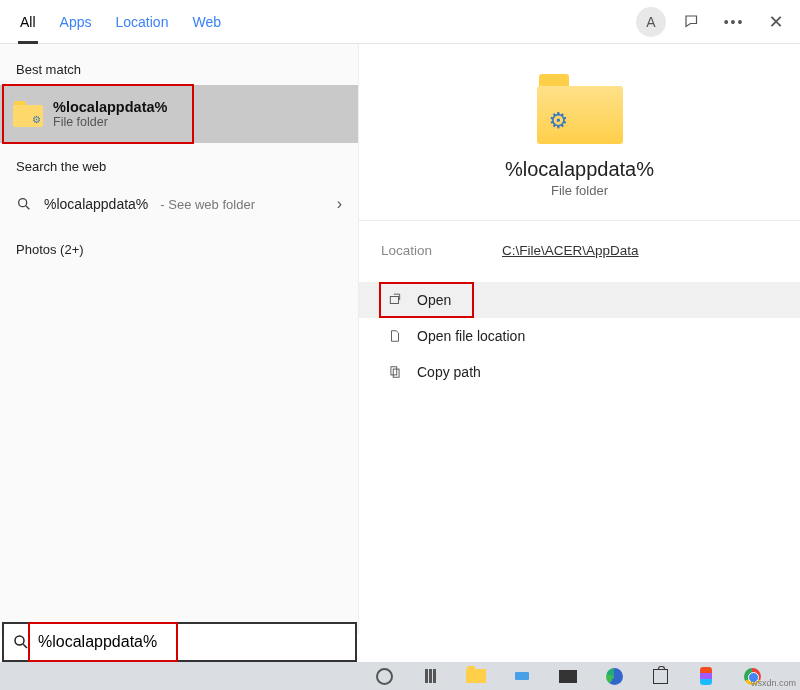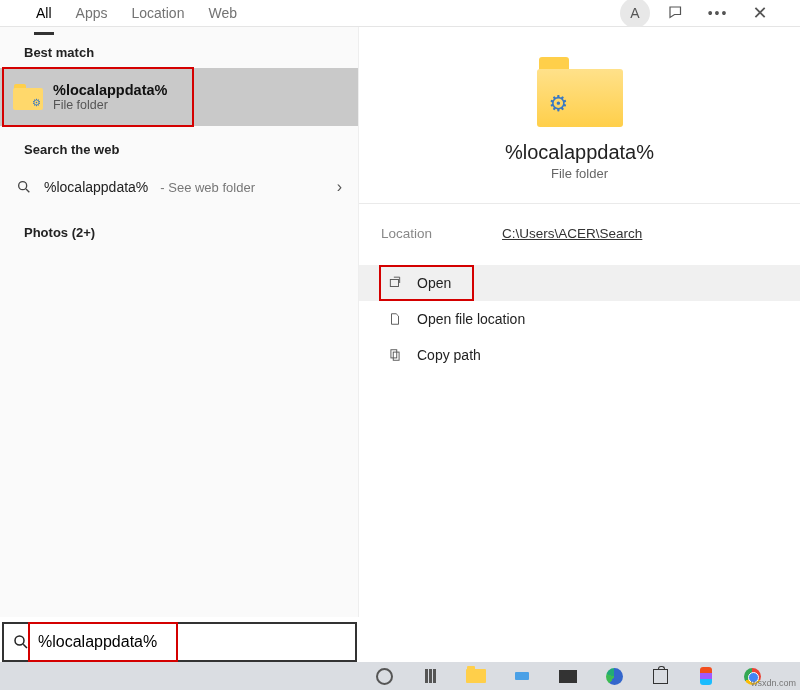--- a/index.html
+++ b/index.html
@@ -1,32 +1,32 @@
 <!DOCTYPE html>
 <html><head>
 <meta charset="utf-8">
 <style>
   * { box-sizing: border-box; margin: 0; padding: 0; font-family: "Segoe UI", Arial, sans-serif; }
   body { width: 800px; height: 690px; background: #fff; overflow: hidden; position: relative; }
-  .top-tabs { display: flex; align-items: center; height: 27px; padding: 0 24px; border-bottom: 1px solid #e5e5e5; }
-  .tab { padding: 0 12px; height: 44px; display: flex; align-items: center; font-size: 14px; color: #737373; cursor: pointer; position: relative; }
+  .top-tabs { display: flex; align-items: center; height: 44px; padding: 0 8px; border-bottom: 1px solid #e5e5e5; }
+  .tab { padding: 0 12px; height: 44px; display: flex; align-items: center; font-size: 14px; color: #3b82f6; cursor: pointer; position: relative; }
   .tab.active { color: #000; }
   .tab.active::after { content: ""; position: absolute; bottom: 0; left: 10px; right: 10px; height: 3px; background: #333; }
   .chev { margin-left: 4px; font-size: 10px; }
   .top-right { margin-left: auto; display: flex; align-items: center; gap: 10px; }
   .avatar { width: 30px; height: 30px; border-radius: 50%; background: #e8e8e8; display: flex; align-items: center; justify-content: center; font-size: 14px; color: #555; }
   .icon-btn { width: 32px; height: 32px; display: flex; align-items: center; justify-content: center; color: #555; cursor: pointer; }
   .dots { letter-spacing: 2px; font-size: 14px; }
   .close-x { font-size: 18px; }
 
   .main { display: flex; height: 590px; }
   .left { width: 358px; background: #fafafa; padding-top: 10px; overflow: hidden; }
   .right { flex: 1; background: #fff; border-left: 1px solid #eee; }
 
-  .section-label { font-size: 13px; font-weight: 700; color: #222; padding: 8px 16px 8px 24px; }
+  .section-label { font-size: 13px; font-weight: 400; color: #222; padding: 8px 16px 8px 16px; }
   .result-row { display: flex; align-items: center; height: 58px; background: #c9c9c9; padding: 0 10px; gap: 10px; cursor: pointer; }
   .result-row.hl { outline: 2px solid #d40000; outline-offset: -1px; width: 190px; margin-left: 3px; }
   .result-row-container { background: #c9c9c9; height: 58px; display: flex; align-items: center; }
   .folder-mini { width: 30px; height: 26px; position: relative; }
   .folder-mini .fbody { width: 30px; height: 22px; background: #ffd86b; border-radius: 2px; position: absolute; bottom: 0; }
   .folder-mini .ftab { width: 12px; height: 6px; background: #ffcf4a; border-radius: 2px 2px 0 0; position: absolute; top: 0; left: 1px; }
   .folder-mini .gear { position: absolute; right: 2px; bottom: 2px; font-size: 10px; color: #3978c2; }
   .result-text .t1 { font-size: 14.5px; font-weight: 600; color: #111; }
   .result-text .t2 { font-size: 12.5px; color: #555; }
 
@@ -137,21 +137,21 @@
         <div class="ftab"></div>
           <div class="paper"></div>
           <div class="fbody"></div>
           <div class="gear">⚙</div>
       </div>
       <div class="preview-title">%localappdata%</div>
       <div class="preview-sub">File folder</div>
       <div class="divider"></div>
       <div class="kv-row">
         <span class="k">Location</span>
-        <span class="v">C:\Users\ACER\Search</span>
+        <span class="v">C:\File\ACER\AppData</span>
       </div>
 
       <div class="actions">
         <div class="action-row-bg">
           <div class="action selected hl">
             <span class="aicon">
               <svg width="14" height="14" viewBox="0 0 24 24">
                   <rect x="4" y="6" width="14" height="12" fill="none" stroke="#555" stroke-width="1.6"></rect>
                   <path d="M10 2h10v10" fill="none" stroke="#555" stroke-width="1.6"></path>
                 </svg>

